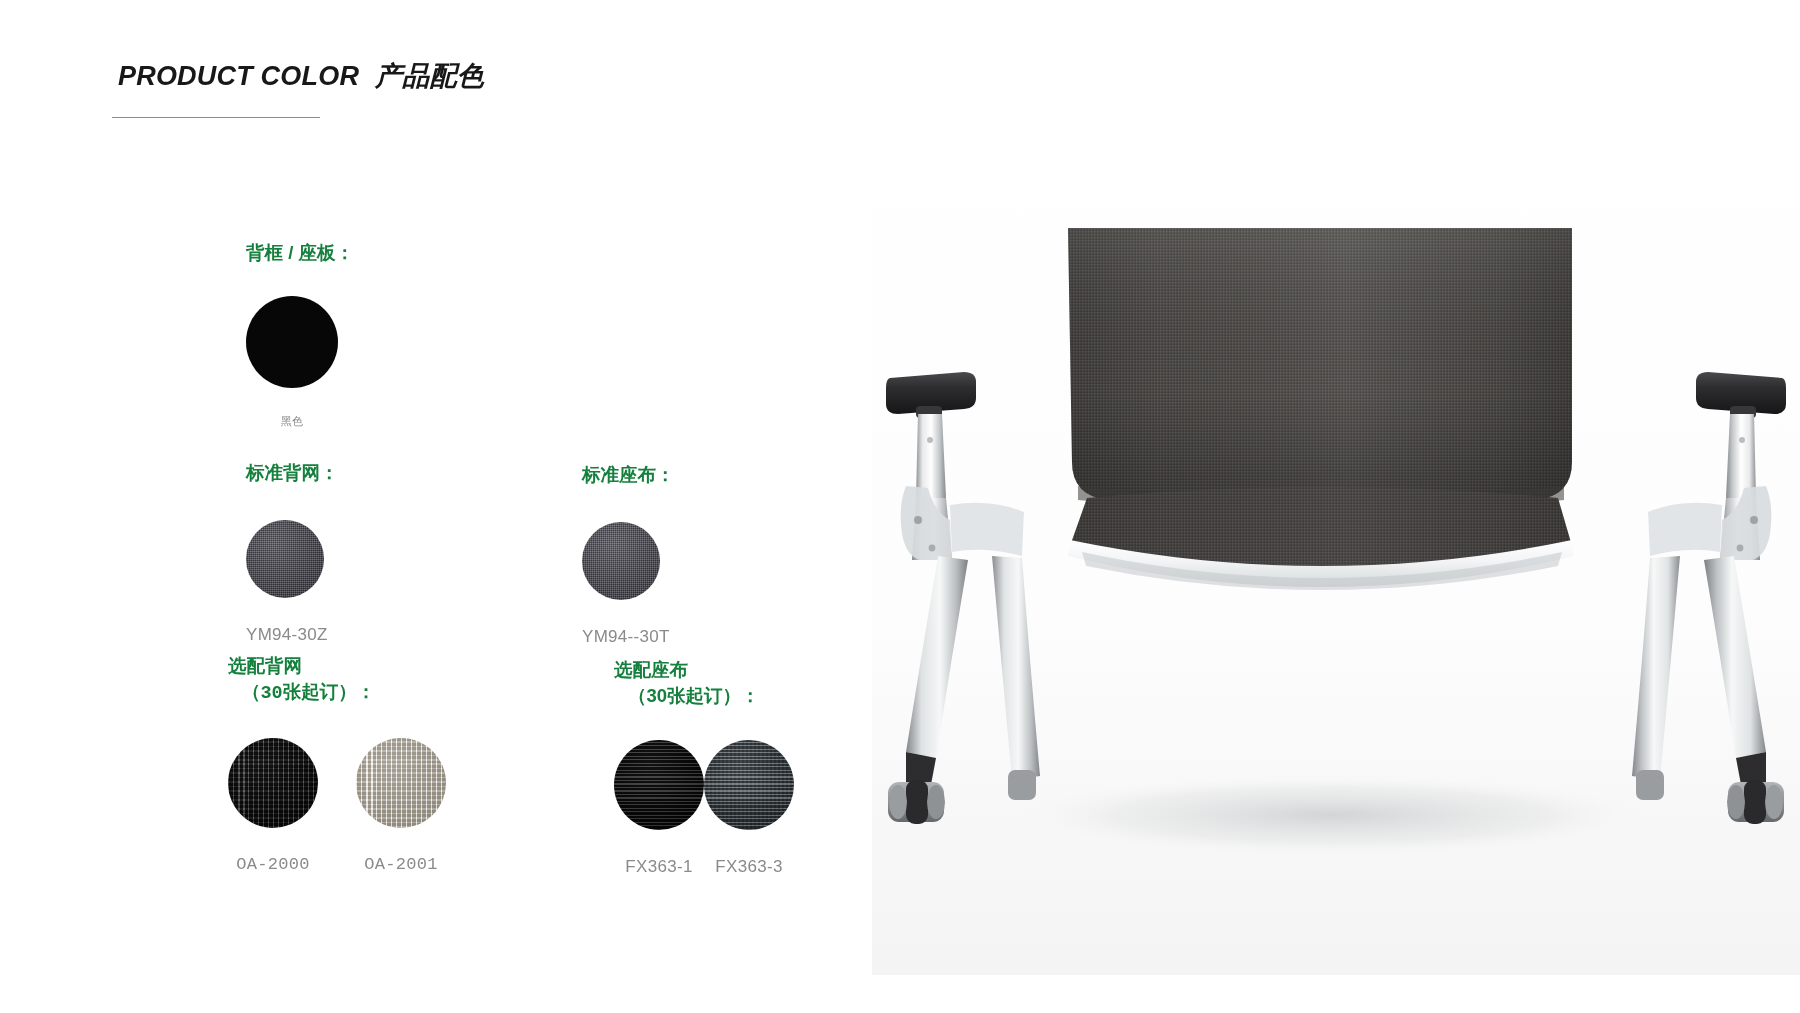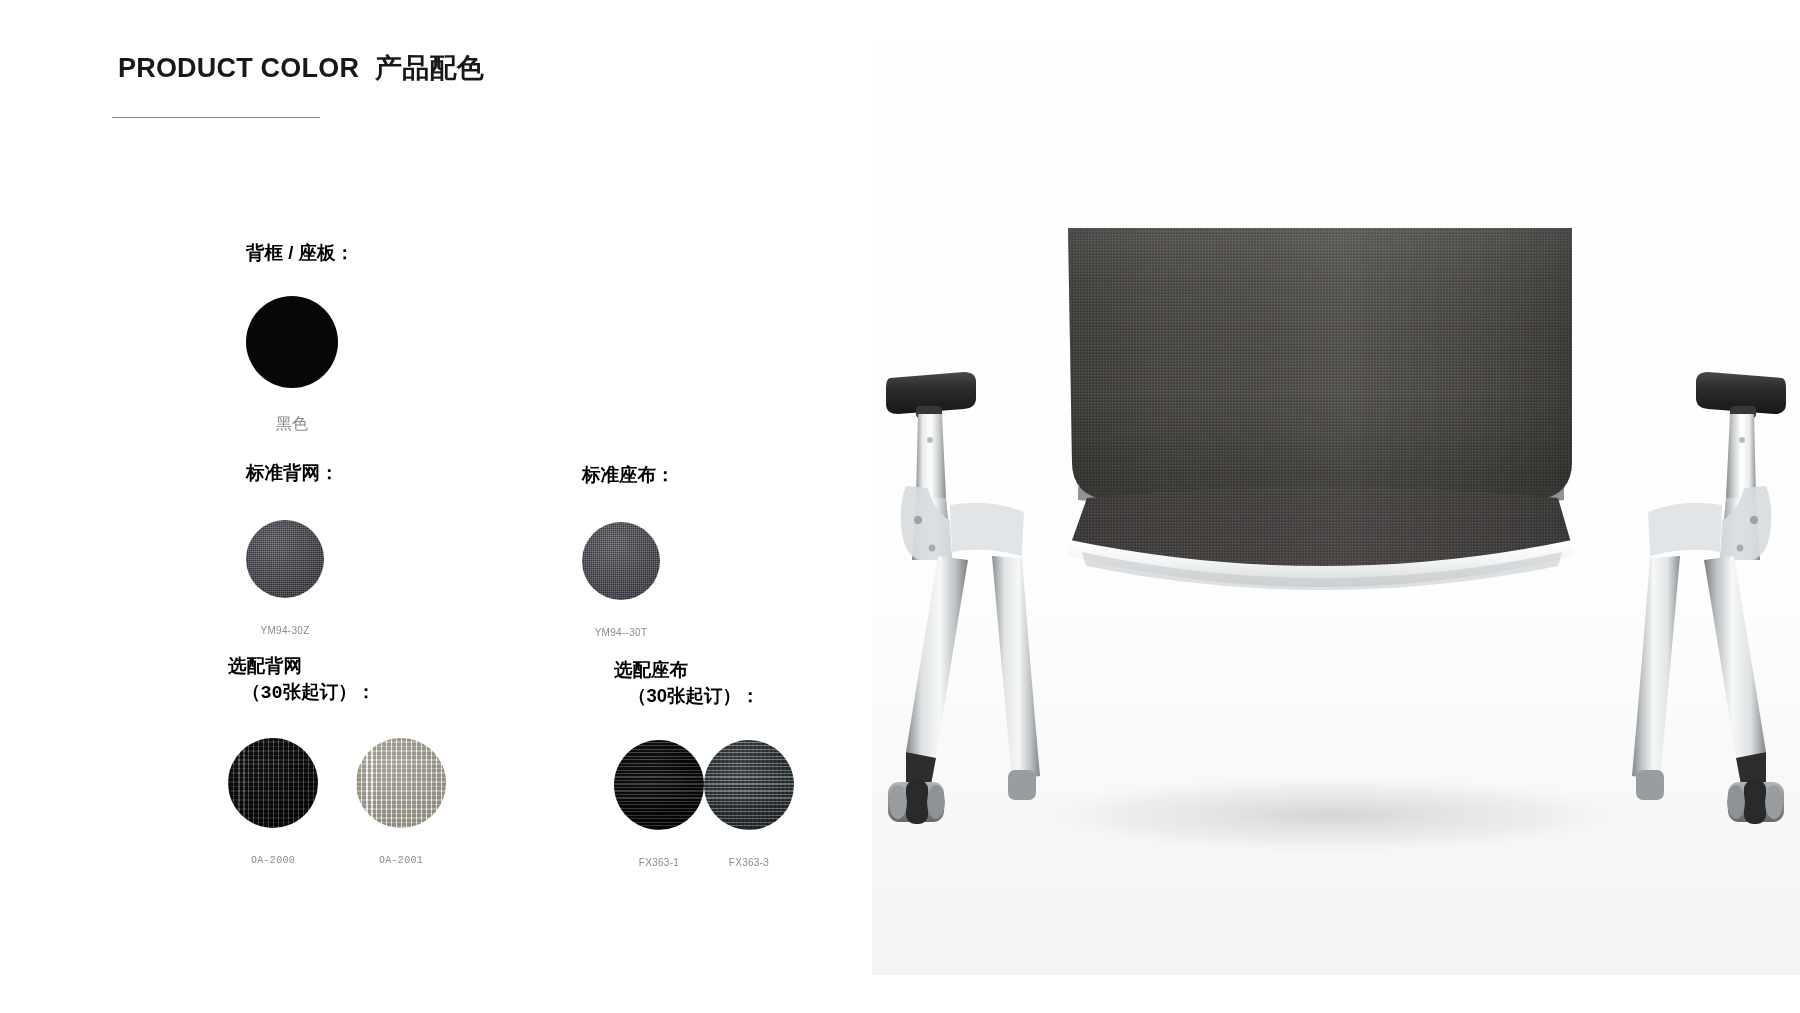--- a/index.html
+++ b/index.html
@@ -14,22 +14,23 @@
     position: relative;
     overflow: hidden;
     font-family: "Liberation Sans", "DejaVu Sans", sans-serif;
     color: #1a1a1a;
   }
 
   
   .page-header {
     position: absolute;
     left: 118px;
-    top: 52px;
+    top: 60px;
     width: 700px;
+    font-style: italic;
   }
   .page-title {
     font-size: 27px;
     font-weight: bold;
     letter-spacing: 0.2px;
     color: #181818;
     white-space: nowrap;
     line-height: 1.2;
   }
   .title-en { font-weight: bold; }
@@ -50,48 +51,48 @@
     top: 0;
     width: 880px;
     height: 1013px;
   }
   .group {
     position: absolute;
   }
   .group-heading {
     font-size: 18.5px;
     font-weight: bold;
-    color: #000000;
+    color: #15803d;
     line-height: 1.38;
     white-space: nowrap;
   }
   .group-heading .line2 {
     display: block;
     padding-left: 14px;
   }
   .swatch-row {
     display: flex;
   }
   .swatch-cell {
     text-align: center;
   }
   .swatch-disc {
     border-radius: 50%;
     position: relative;
     overflow: hidden;
     margin: 0 auto;
   }
   .swatch-label {
-    font-size: 10px;
+    font-size: 17px;
     color: #8a8a8a;
     letter-spacing: 0.3px;
     line-height: 1;
     white-space: nowrap;
   }
-  .swatch-label.cn { font-size: 16px; }
+  .swatch-label.cn { font-size: 11px; }
 
   
   #group-frame { left: 246px; top: 240px; }
   #group-frame .swatch-row { gap: 52px; }
   #group-frame .swatch-disc { width: 92px; height: 92px; }
   #group-frame .swatch-cell { width: 92px; }
   #group-frame .heading-gap { height: 30px; }
   #group-frame .label-gap { height: 28px; }
 
   .disc-black { background: #070707; }

